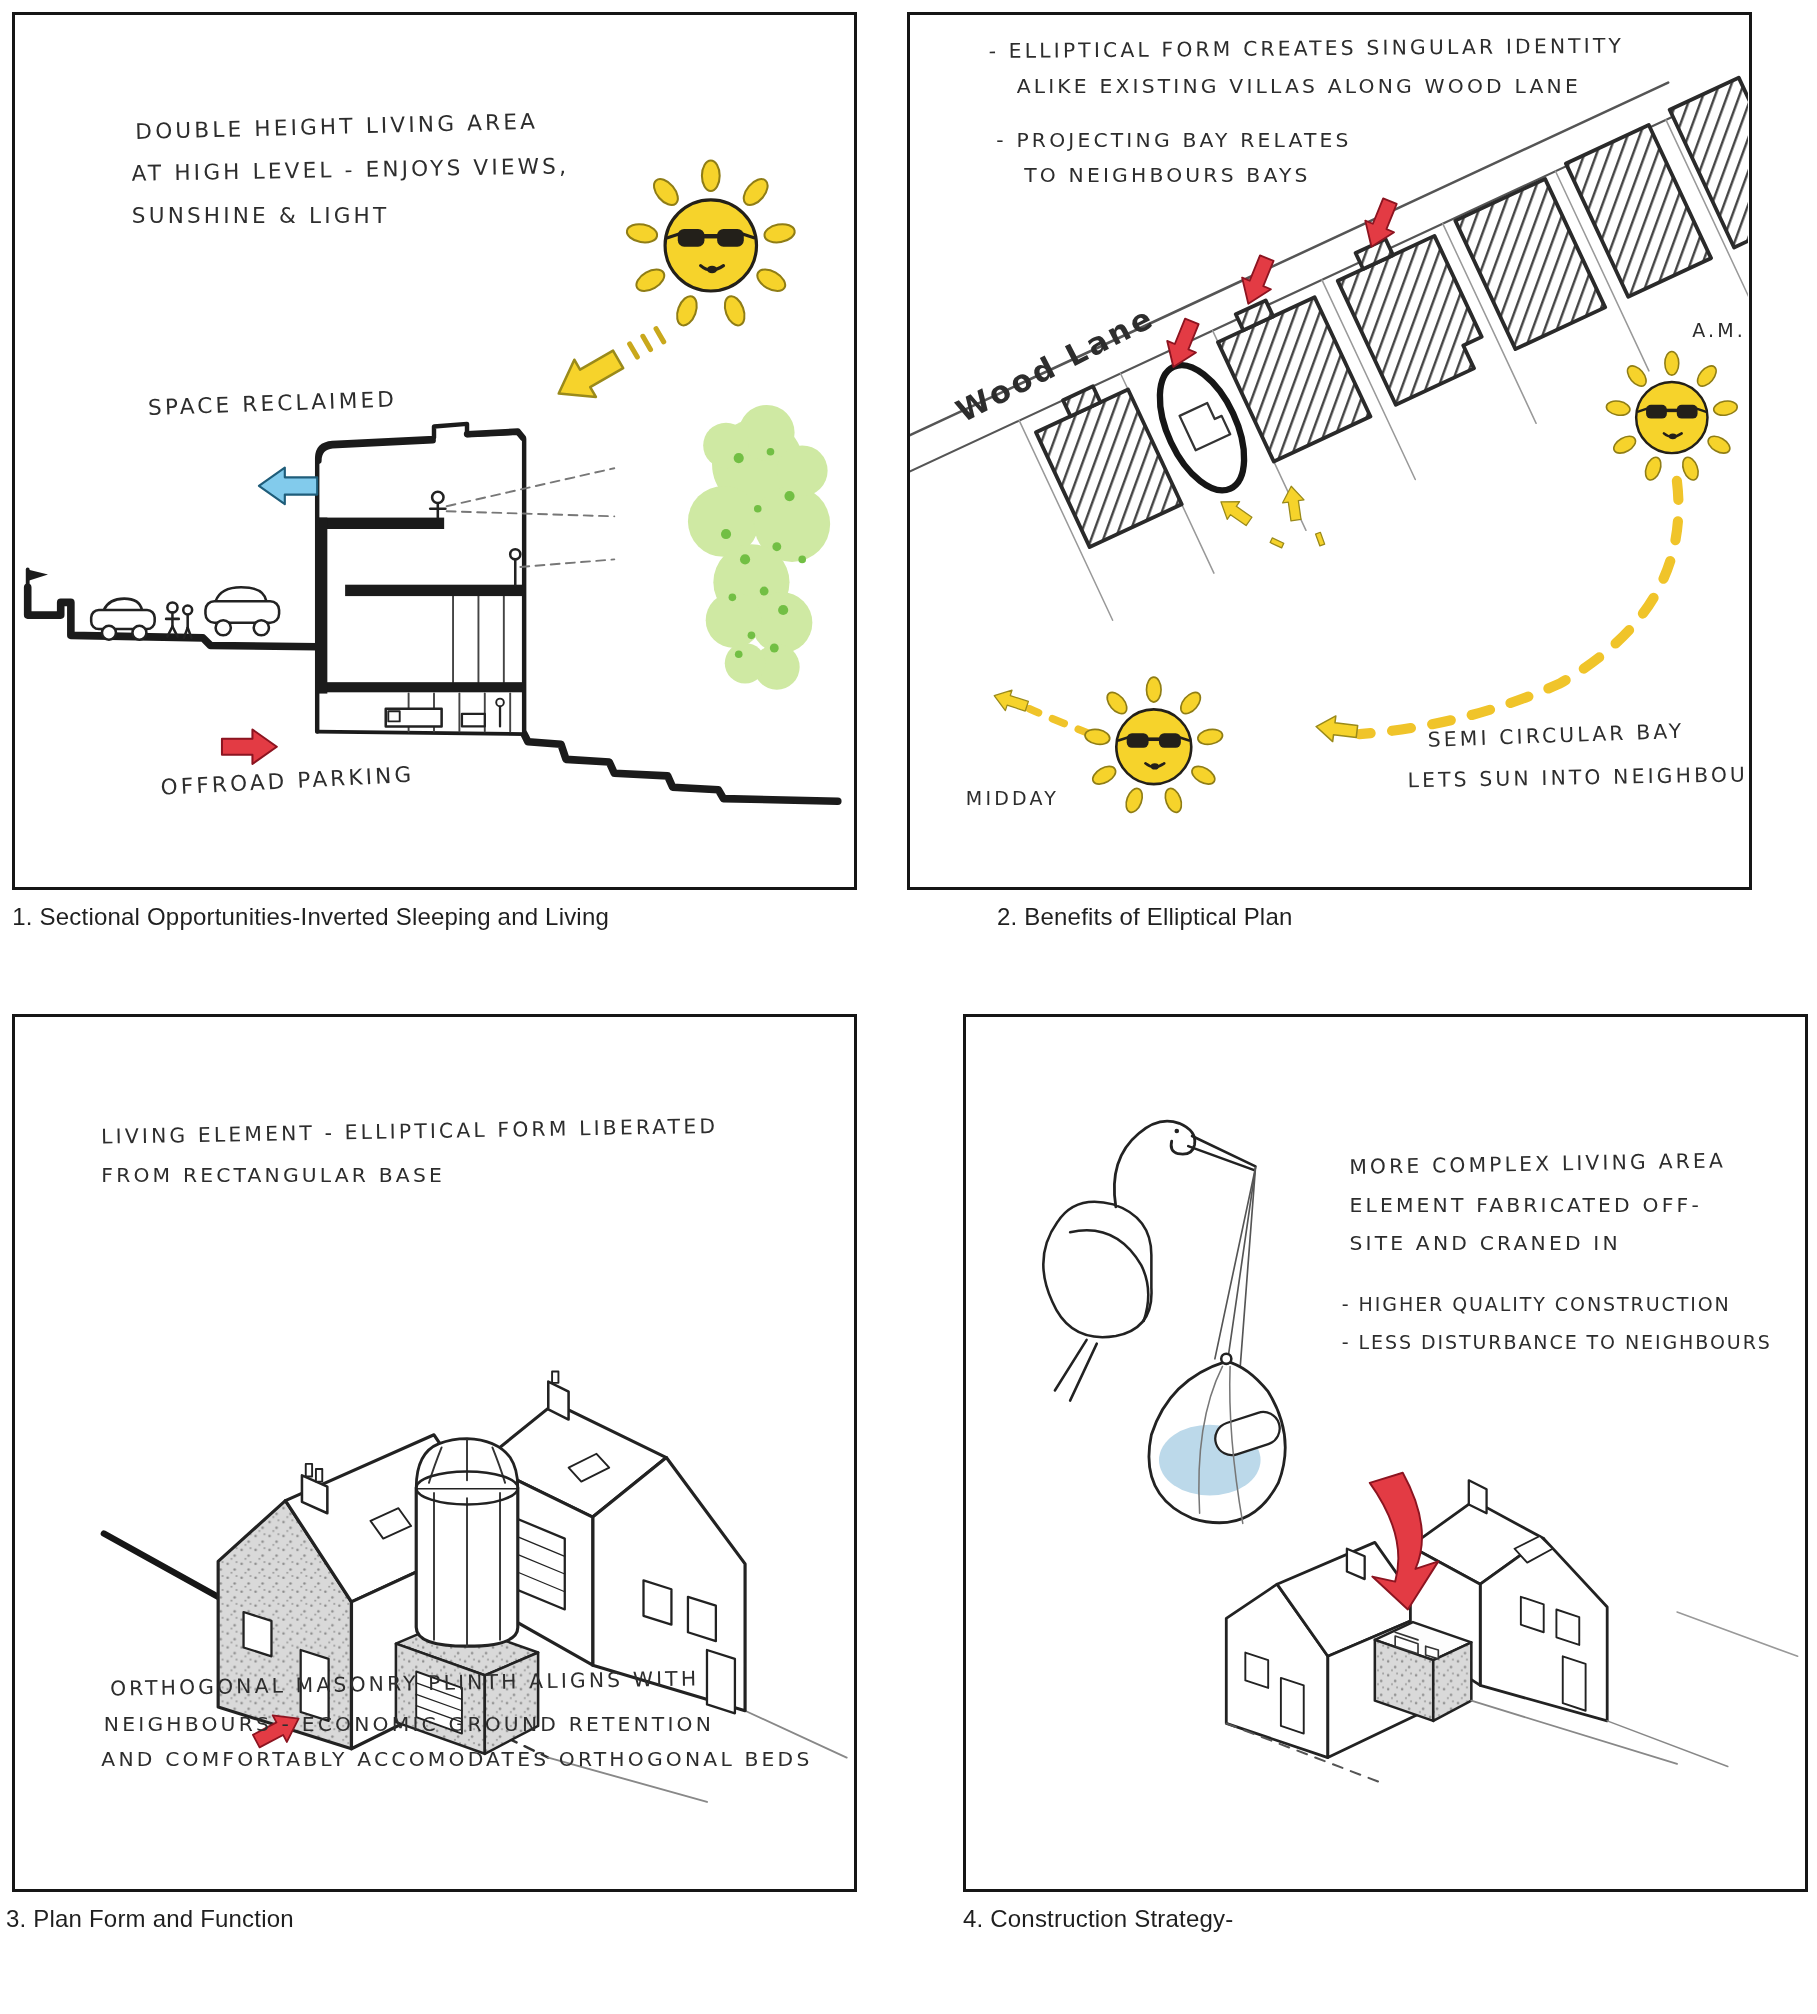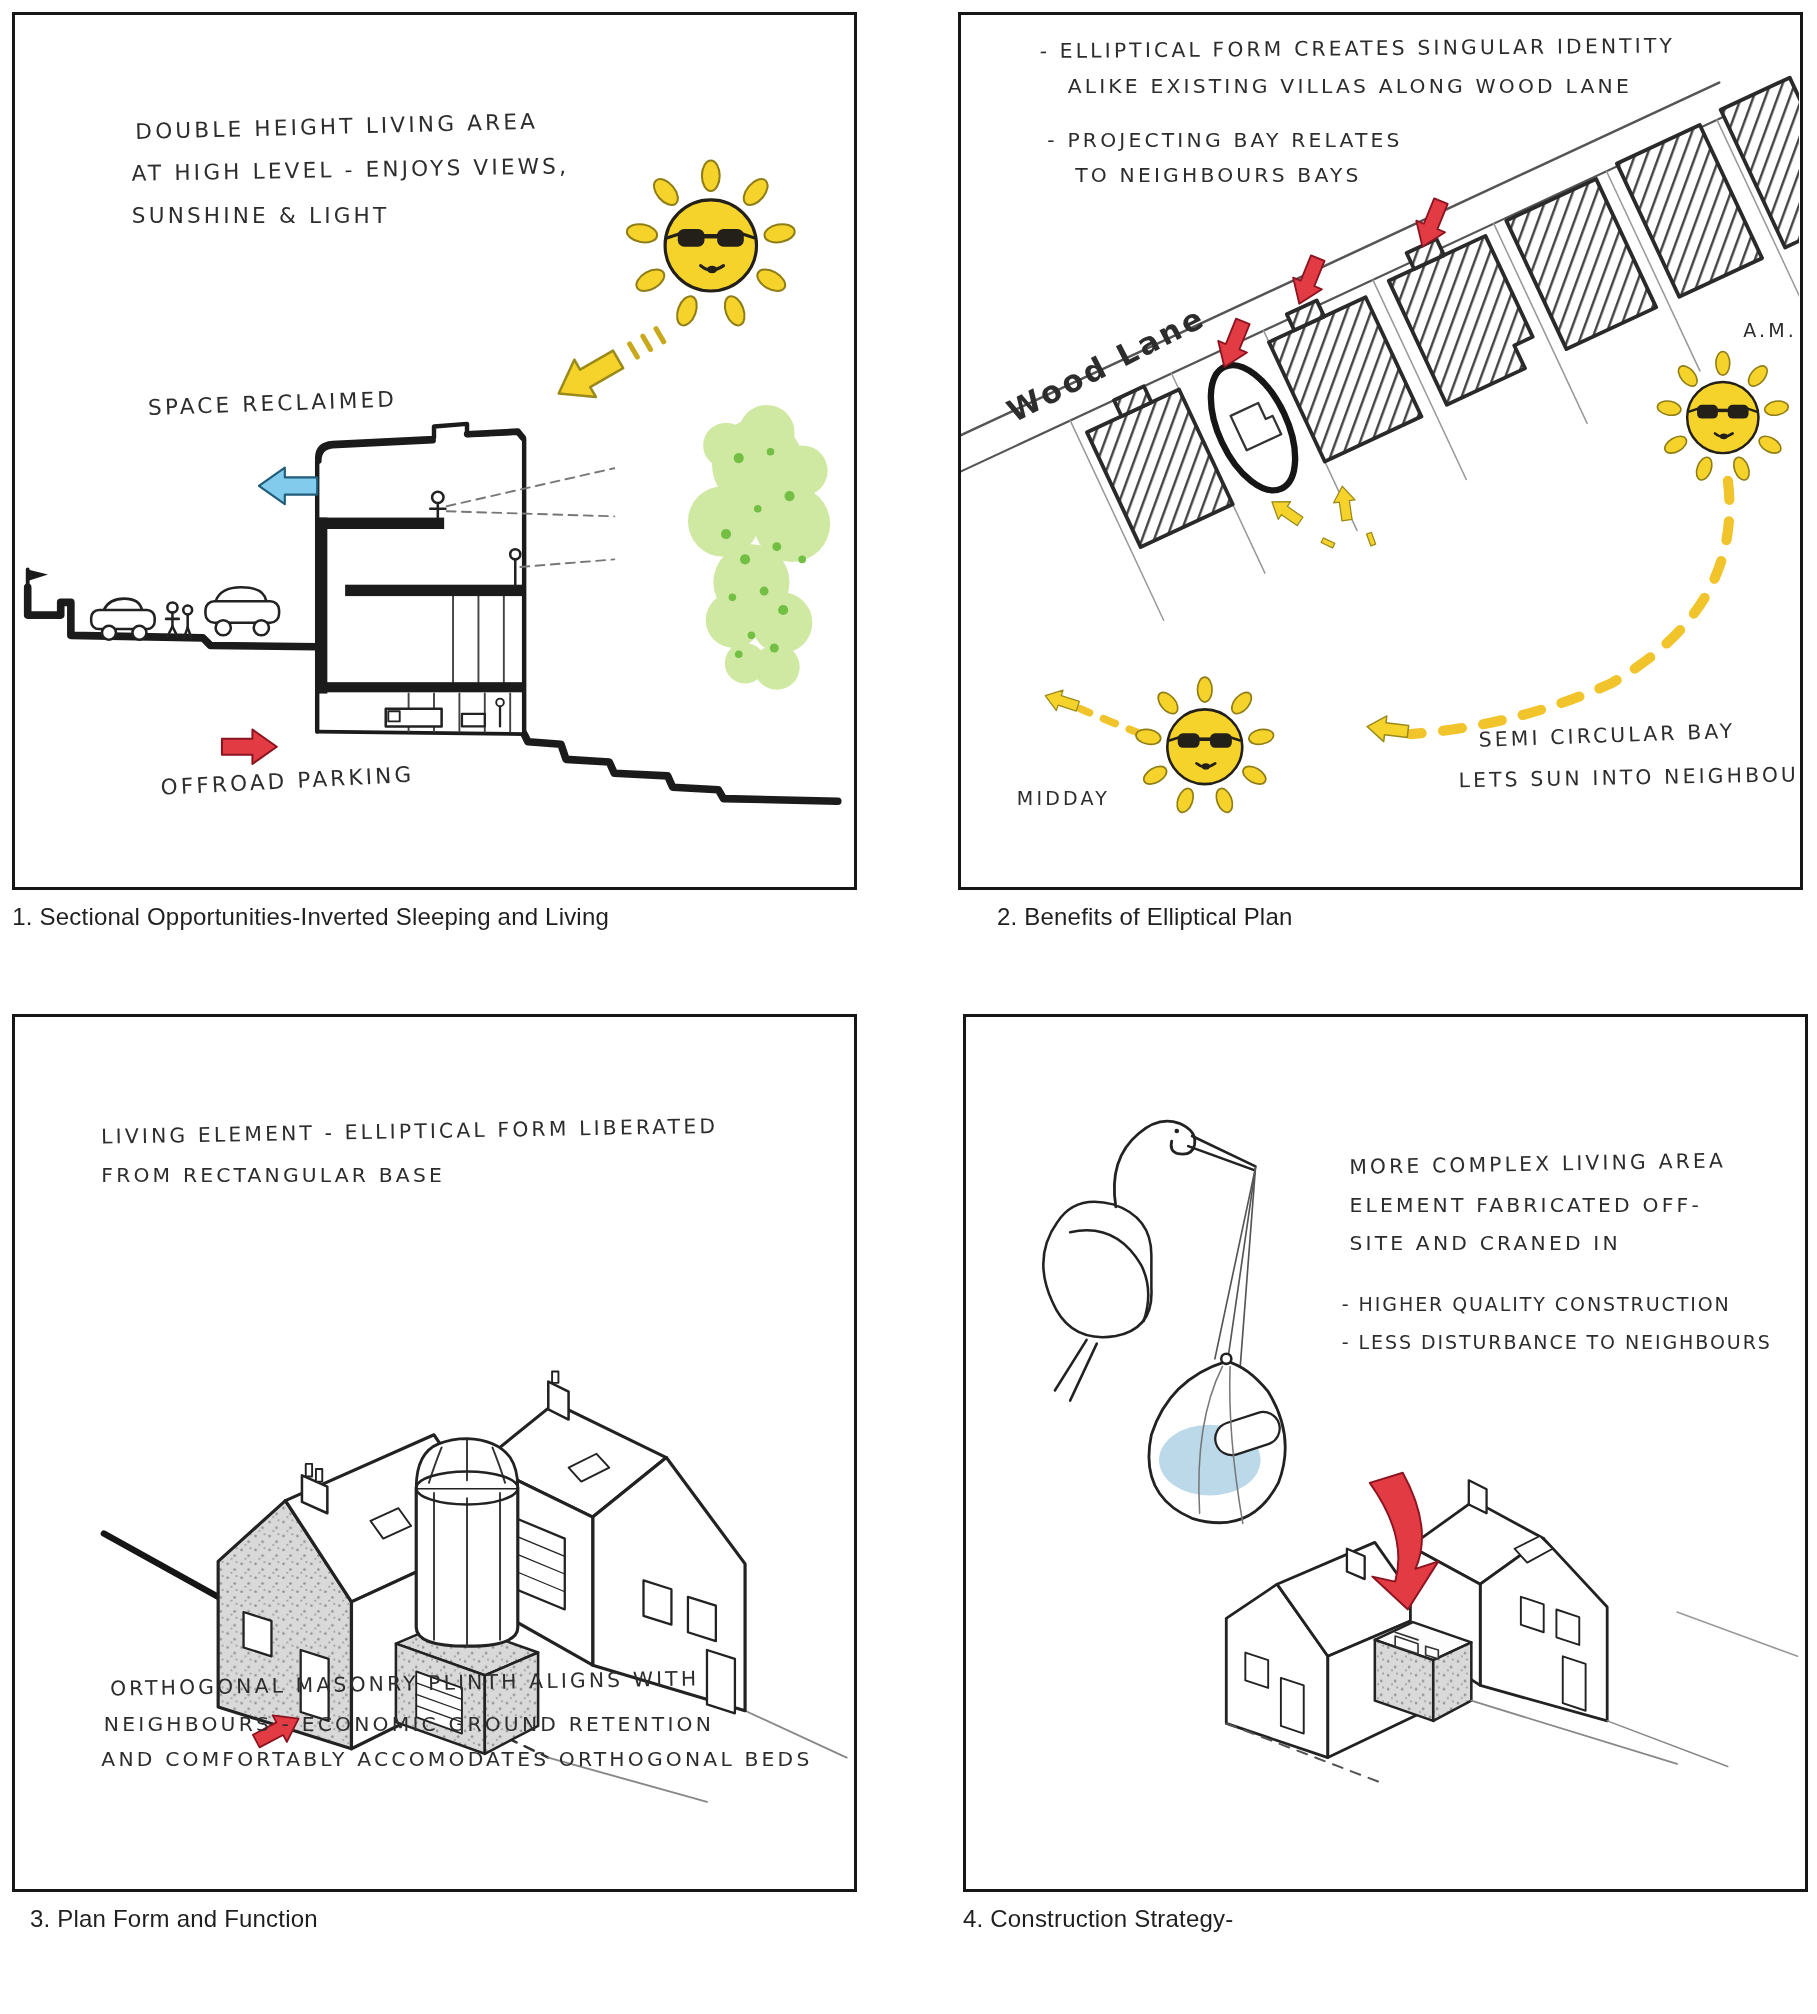--- a/index.html
+++ b/index.html
@@ -11,34 +11,34 @@
     font-family: "Liberation Sans", sans-serif;
   }
   .panel {
     position: absolute;
     width: 845px; height: 878px;
     border: 3.8px solid #161616;
     background: #ffffff;
     overflow: hidden;
   }
   #panel1 { left: 12.3px;  top: 12.3px; }
-  #panel2 { left: 958px; top: 12.3px; }
+  #panel2 { left: 907px; top: 12.3px; }
   #panel3 { left: 12.3px;  top: 1014px; }
   #panel4 { left: 963px; top: 1014px; }
   .panel svg { display: block; width: 838px; height: 871px; }
   .caption {
     position: absolute;
     font-size: 24px;
     color: #1f1f1f;
     letter-spacing: 0.2px;
     line-height: 1.5;
   }
   #cap1 { left: 12.3px;  top: 899px; }
   #cap2 { left: 997px; top: 899px; }
-  #cap3 { left: 30px;  top: 1901px; }
+  #cap3 { left: 6px;  top: 1901px; }
   #cap4 { left: 963px; top: 1901px; }
   .hand {
     font-family: "DejaVu Sans", sans-serif;
     fill: #2d2d2d;
     letter-spacing: 2.5px;
   }
   svg path, svg polygon, svg line, svg rect, svg ellipse, svg circle {
     stroke-linejoin: round; stroke-linecap: round;
   }
 </style>

